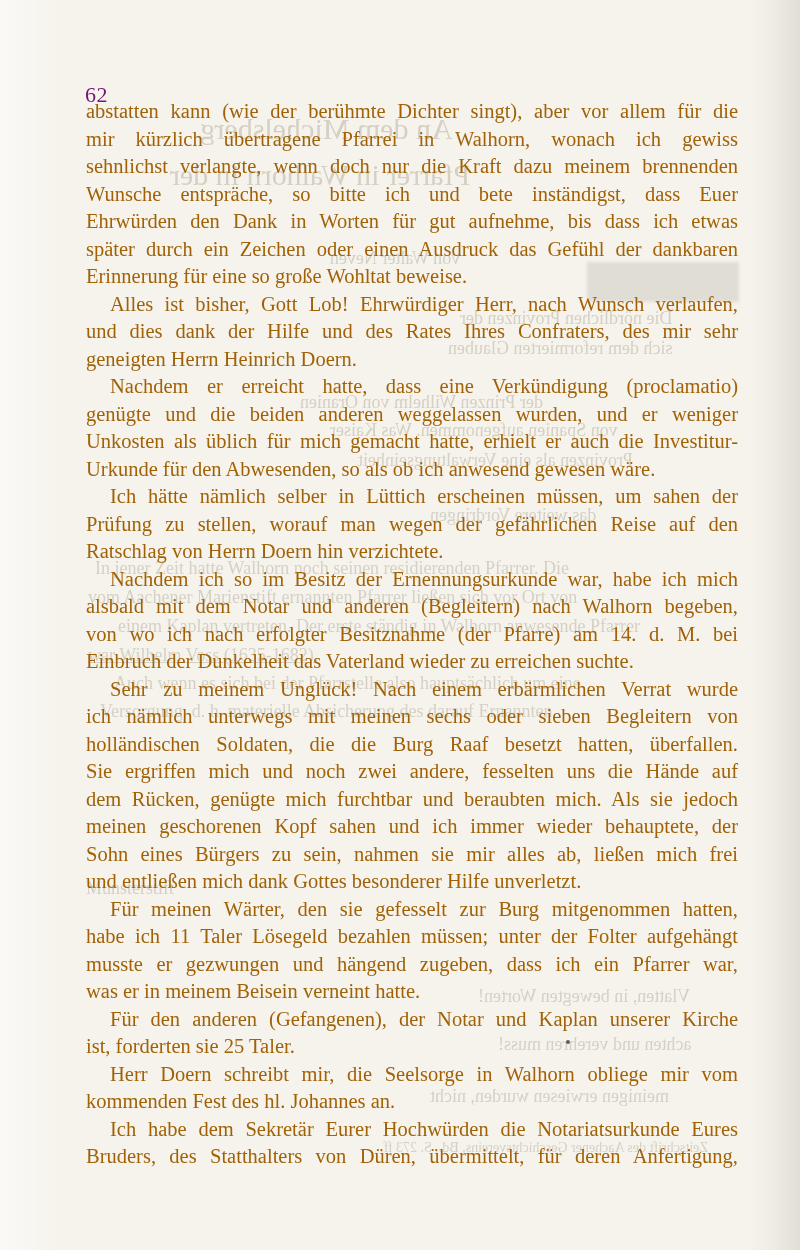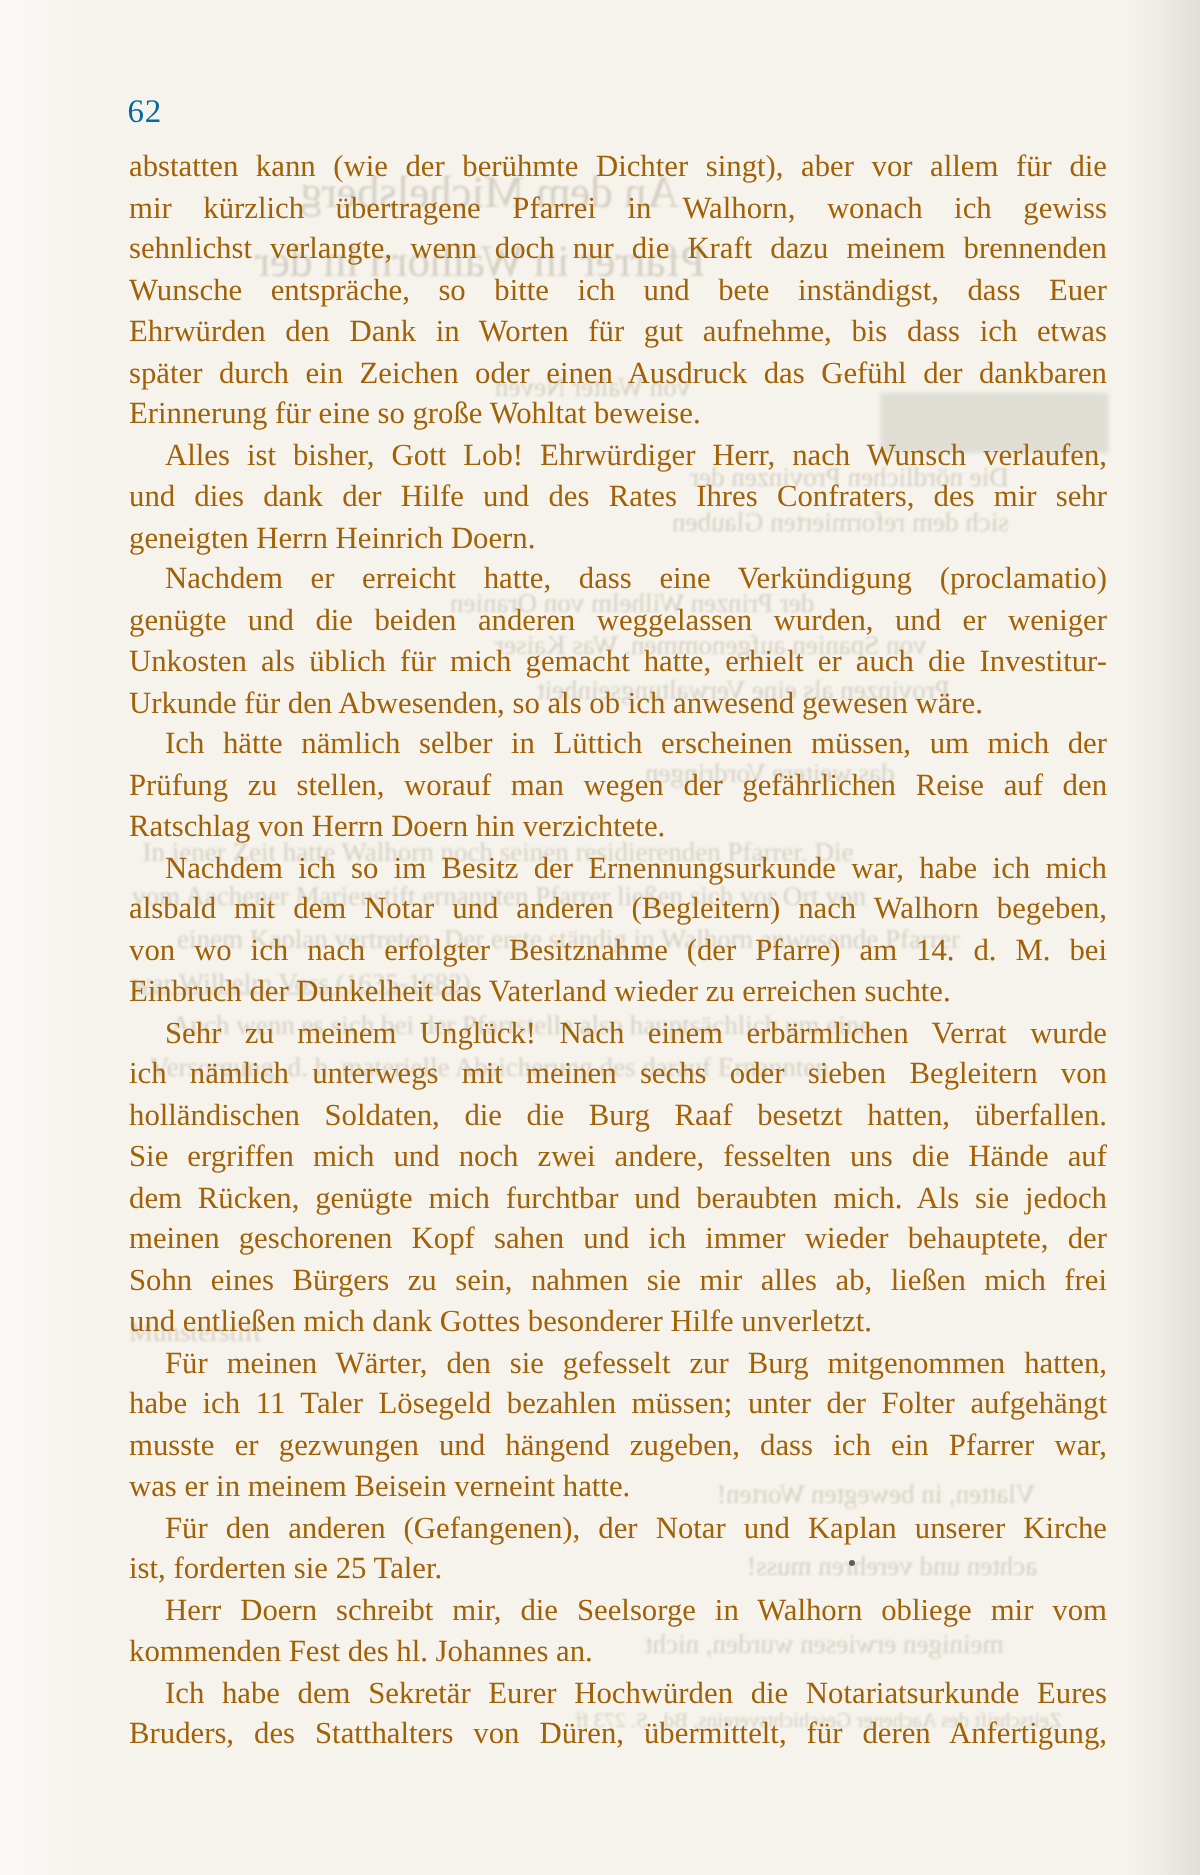--- a/index.html
+++ b/index.html
@@ -17,22 +17,22 @@
     position:absolute;left:0;top:0;width:60px;height:1250px;
     background:linear-gradient(to right, rgba(255,255,255,0.55), rgba(255,255,255,0));
     pointer-events:none;
   }
   .edge-right{
     position:absolute;right:0;top:0;width:52px;height:1250px;
     background:linear-gradient(to left, rgba(88,82,70,0.13), rgba(88,82,70,0.04) 55%, rgba(88,82,70,0));
     pointer-events:none;
   }
   .pagenum{
-    position:absolute;left:85px;top:61px;
-    font-size:22px;color:#0369a1;letter-spacing:0.5px;
+    position:absolute;left:85px;top:82px;
+    font-size:22px;color:#701a75;letter-spacing:0.5px;
   }
   .textblock{
     position:absolute;left:86px;top:98px;width:652px;
     color:#a16207;font-size:20.5px;
   }
   .line{
     height:27.5px;line-height:27.5px;white-space:normal;
     text-align:justify;text-align-last:justify;
     hyphens:none;
   }
@@ -90,21 +90,21 @@
       <div class="line">Ehrwürden den Dank in Worten für gut aufnehme, bis dass ich etwas</div>
       <div class="line">später durch ein Zeichen oder einen Ausdruck das Gefühl der dankbaren</div>
       <div class="line last">Erinnerung für eine so große Wohltat beweise.</div>
       <div class="line indent">Alles ist bisher, Gott Lob! Ehrwürdiger Herr, nach Wunsch verlaufen,</div>
       <div class="line">und dies dank der Hilfe und des Rates Ihres Confraters, des mir sehr</div>
       <div class="line last">geneigten Herrn Heinrich Doern.</div>
       <div class="line indent">Nachdem er erreicht hatte, dass eine Verkündigung (proclamatio)</div>
       <div class="line">genügte und die beiden anderen weggelassen wurden, und er weniger</div>
       <div class="line">Unkosten als üblich für mich gemacht hatte, erhielt er auch die Investitur-</div>
       <div class="line last">Urkunde für den Abwesenden, so als ob ich anwesend gewesen wäre.</div>
-      <div class="line indent">Ich hätte nämlich selber in Lüttich erscheinen müssen, um mich der</div>
+      <div class="line indent">Ich hätte nämlich selber in Lüttich erscheinen müssen, um sahen der</div>
       <div class="line">Prüfung zu stellen, worauf man wegen der gefährlichen Reise auf den</div>
       <div class="line last">Ratschlag von Herrn Doern hin verzichtete.</div>
       <div class="line indent">Nachdem ich so im Besitz der Ernennungsurkunde war, habe ich mich</div>
       <div class="line">alsbald mit dem Notar und anderen (Begleitern) nach Walhorn begeben,</div>
       <div class="line">von wo ich nach erfolgter Besitznahme (der Pfarre) am 14. d. M. bei</div>
       <div class="line last">Einbruch der Dunkelheit das Vaterland wieder zu erreichen suchte.</div>
       <div class="line indent">Sehr zu meinem Unglück! Nach einem erbärmlichen Verrat wurde</div>
       <div class="line">ich nämlich unterwegs mit meinen sechs oder sieben Begleitern von</div>
       <div class="line">holländischen Soldaten, die die Burg Raaf besetzt hatten, überfallen.</div>
       <div class="line">Sie ergriffen mich und noch zwei andere, fesselten uns die Hände auf</div>

